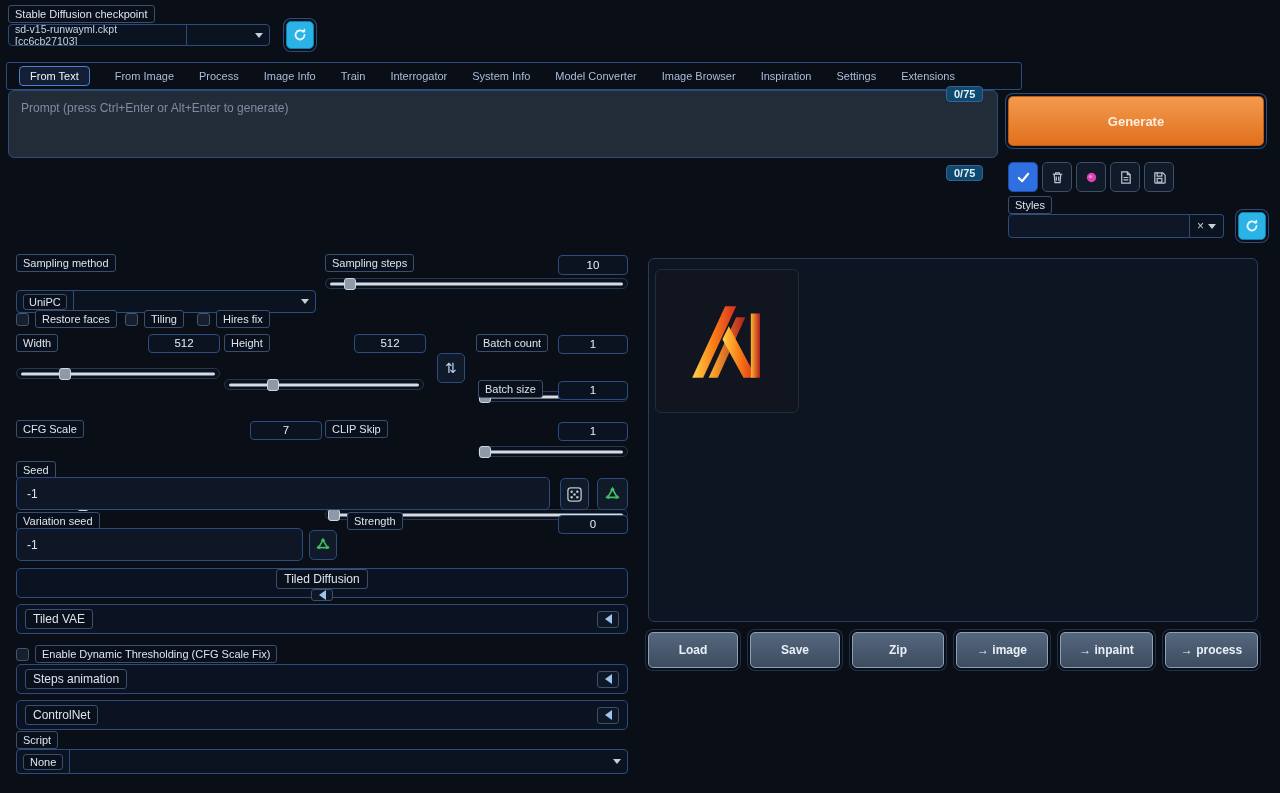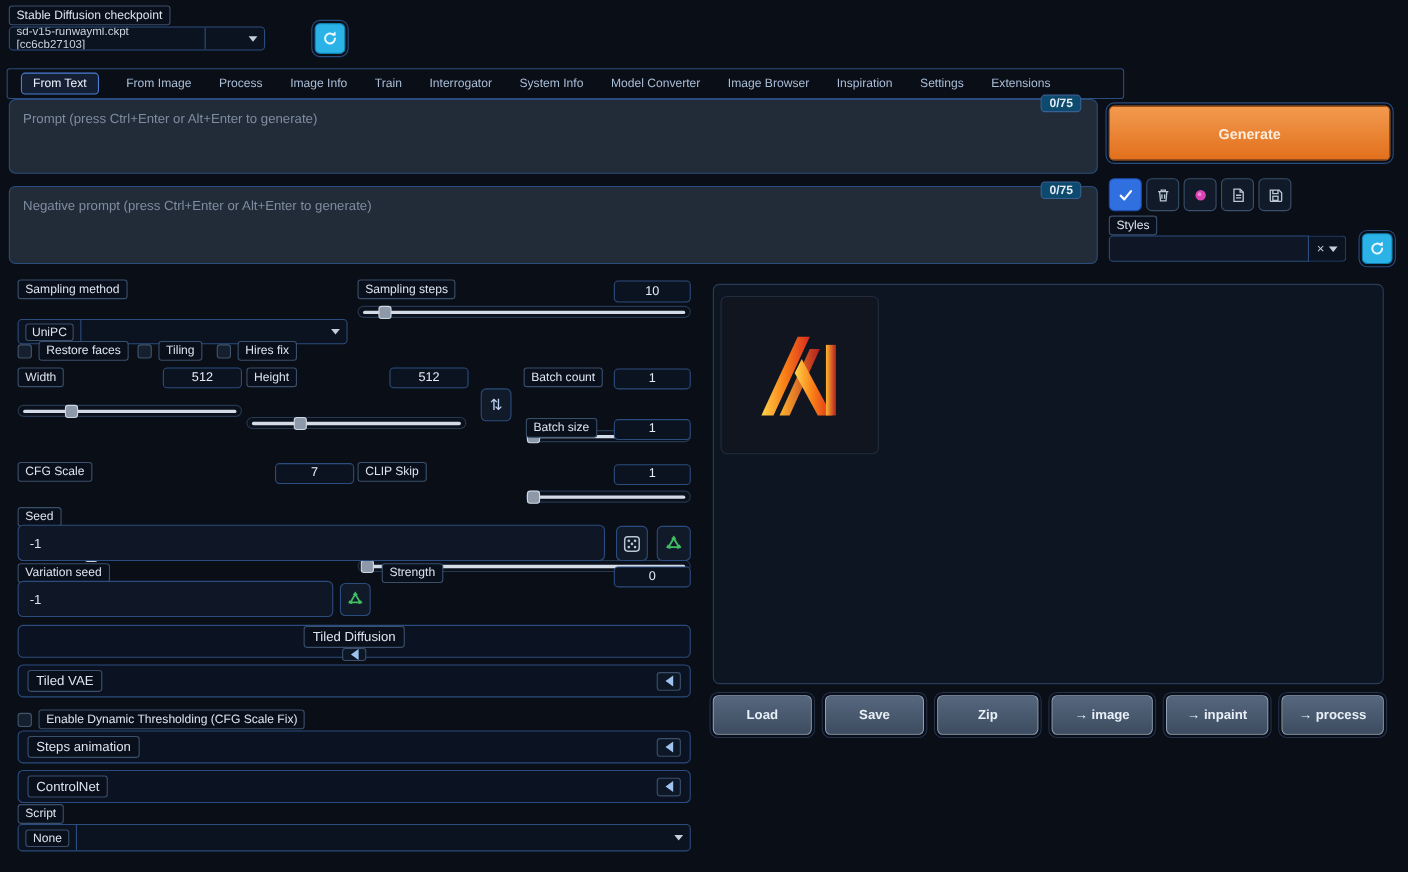--- a/index.html
+++ b/index.html
@@ -50,21 +50,21 @@
   .thumb{background:#10151f;border:1px solid #232c3b;border-radius:6px;display:flex;align-items:center;justify-content:center;}
   svg{display:block;}
 </style>
 </head>
 <body>
 
 <div class="stage">
 
   <span class="chip abs" style="left:8px;top:5px;">Stable Diffusion checkpoint</span>
 
-  <div class="combo abs" style="left:8px;top:24px;width:233px;height:22px;">
+  <div class="combo abs" style="left:8px;top:24px;width:262px;height:22px;">
     <div class="seg" style="width:177px;overflow:hidden;">sd-v15-runwayml.ckpt [cc6cb27103]</div>
     <div class="seg side">
       <span class="caret"></span>
     </div>
   </div>
 
   <div class="cyan-btn abs" style="left:286px;top:21px;width:28px;height:28px;">
     <span>
       <svg width="16" height="16" viewBox="0 0 16 16" fill="none">
         <path d="M12.5 8a4.5 4.5 0 1 1-1.3-3.2" stroke="#eaf7ff" stroke-width="1.8" stroke-linecap="round"></path>
@@ -86,23 +86,20 @@
     <span class="tab">Inspiration</span>
     <span class="tab">Settings</span>
     <span class="tab">Extensions</span>
   </div>
 
   <div class="abs" style="left:8px;top:90px;width:990px;height:68px;">
     <textarea class="prompt" placeholder="Prompt (press Ctrl+Enter or Alt+Enter to generate)" style=""></textarea>
   </div>
   <span class="counter abs" style="left:946px;top:86px;">0/75</span>
 
-  <div class="abs" style="left:8px;top:169px;width:990px;height:71px;">
-    <textarea class="prompt" placeholder="Negative prompt (press Ctrl+Enter or Alt+Enter to generate)" style=""></textarea>
-  </div>
   <span class="counter abs" style="left:946px;top:165px;">0/75</span>
 
   <div class="abs" style="left:1008px;top:96px;width:256px;height:50px;">
     <button class="gen-btn">Generate</button>
   </div>
 
   <div class="abs" style="left:1008px;top:162px;display:flex;gap:4px;">
     <div class="icon-btn" style="width:30px;height:30px;background:#2f6fe0;border-color:#1d4fae;">
       <span>
         <svg width="15" height="15" viewBox="0 0 16 16">

